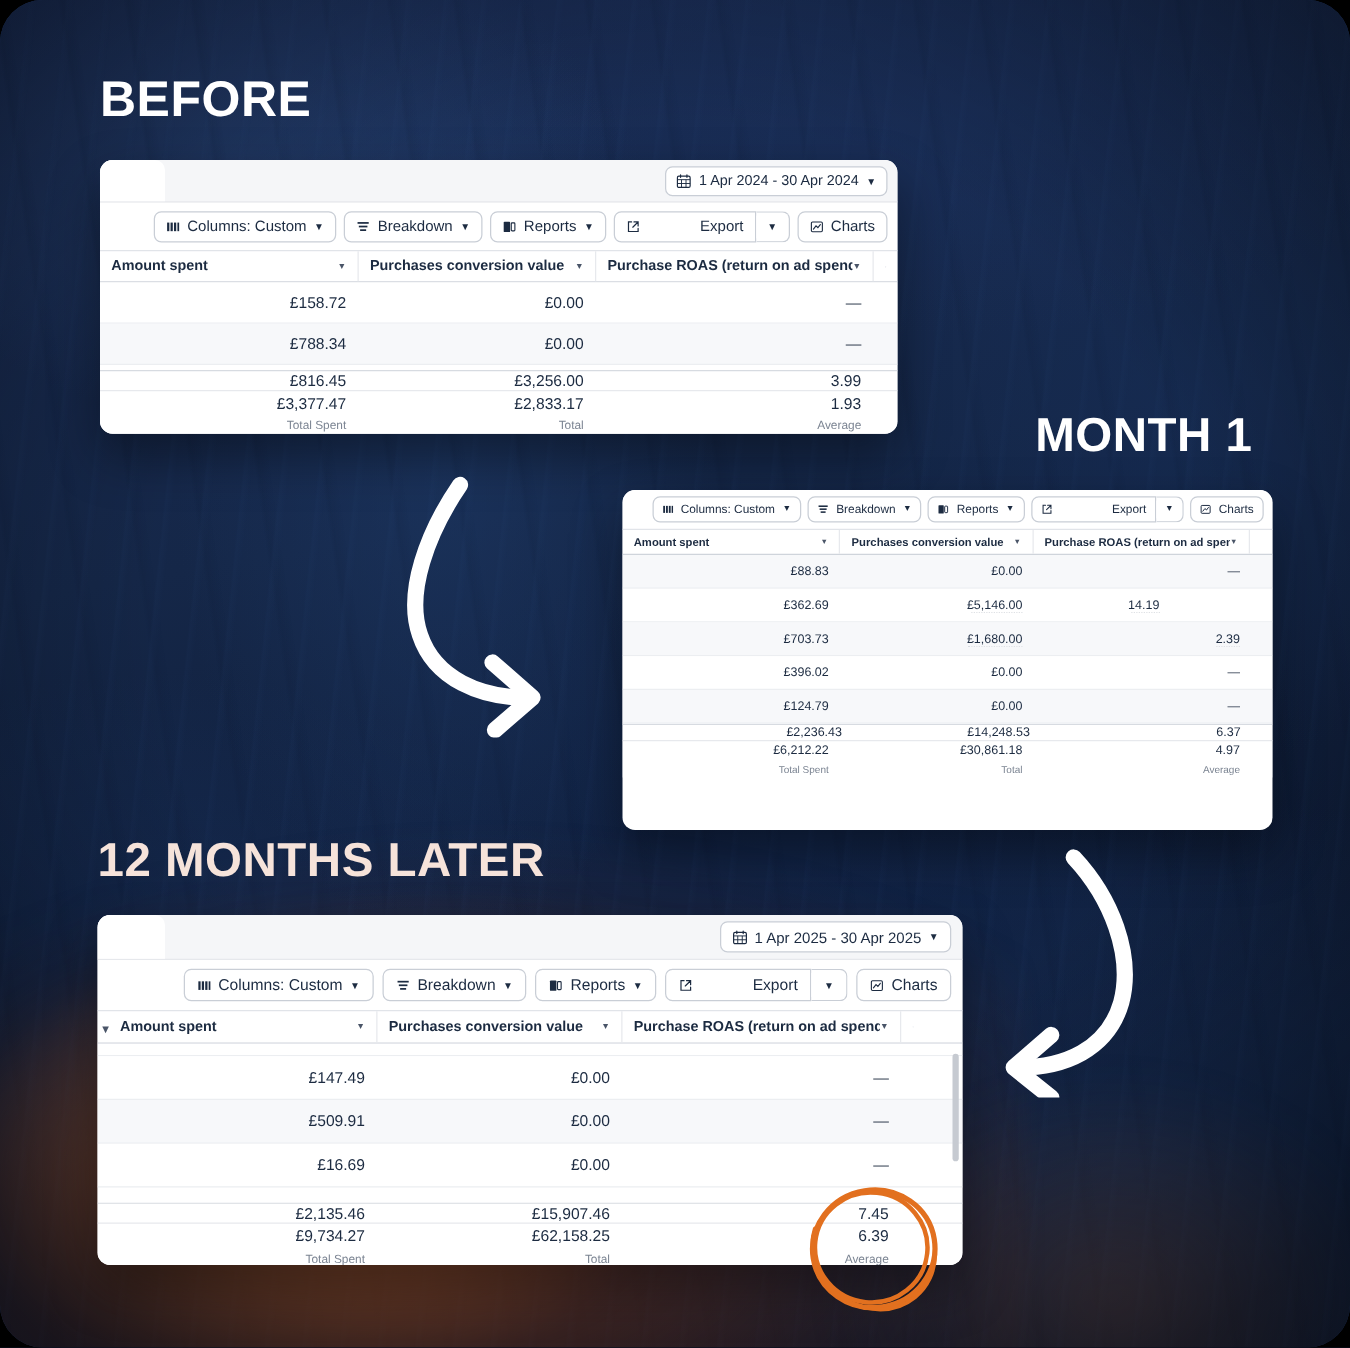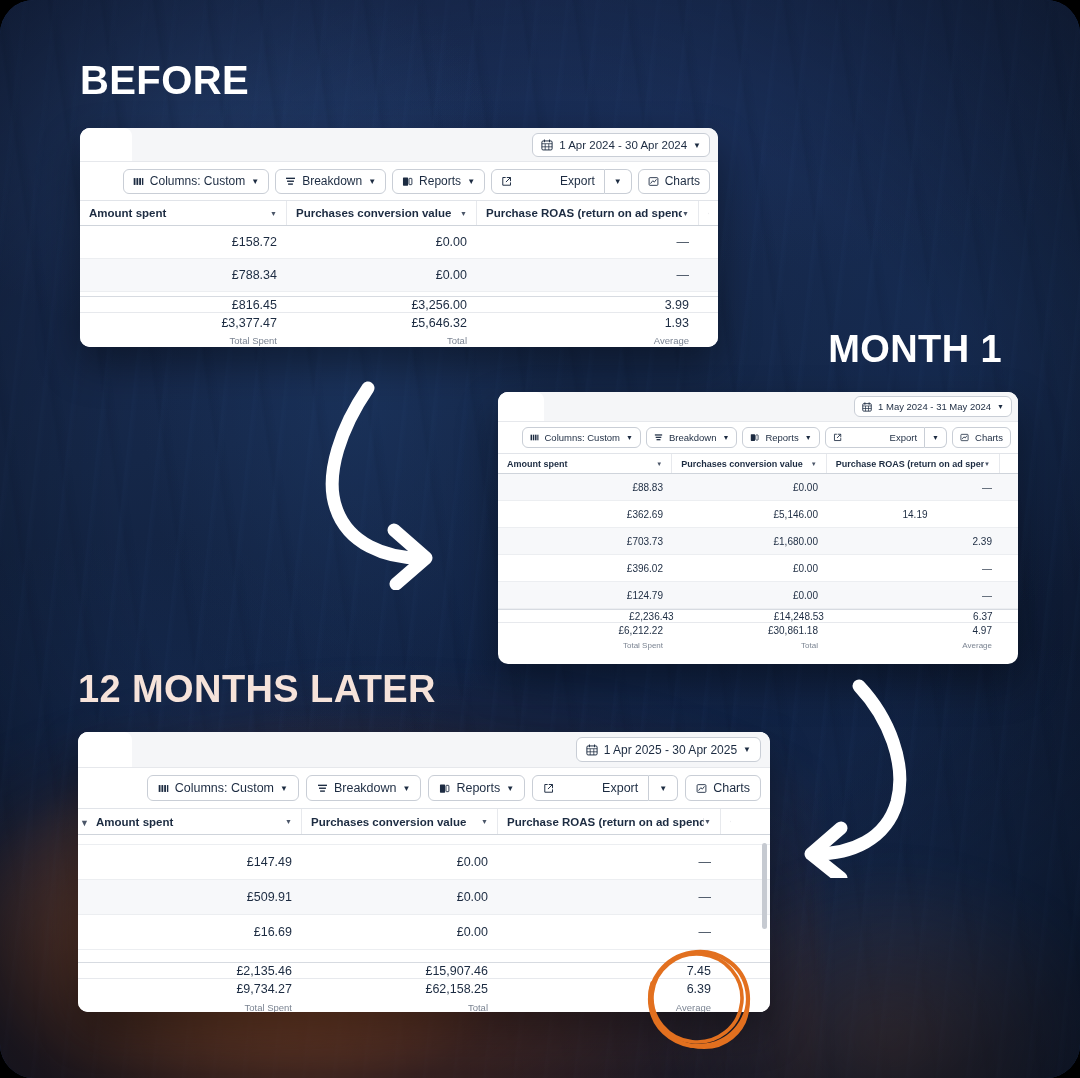--- a/index.html
+++ b/index.html
@@ -331,47 +331,35 @@
 
     <div class="tfoot" style="font-size:12.5px;">
       <div class="subrow" style="height:15px; overflow:hidden; align-items:flex-end;">
         <div class="tcell" style="width:207px;">£816.45</div>
         <div class="tcell" style="width:190px;">£3,256.00</div>
         <div class="tcell" style="width:222px;">3.99</div>
         <div style="width:19px;"></div>
       </div>
       <div class="grand" style="height:20px; align-items:center; border-top:1px solid #e7e9ed;">
         <div class="tcell" style="width:207px;">£3,377.47</div>
-        <div class="tcell" style="width:190px;">£5,646.32</div>
+        <div class="tcell" style="width:190px;">£2,833.17</div>
         <div class="tcell" style="width:222px;">1.93</div>
         <div style="width:19px;"></div>
       </div>
       <div class="lbl" style="height:16px; align-items:center; font-size:9.5px;">
         <div class="tcell small" style="width:207px;">Total Spent</div>
         <div class="tcell small" style="width:190px;">Total</div>
         <div class="tcell small" style="width:222px;">Average</div>
         <div style="width:19px;"></div>
       </div>
     </div>
   </div>
 
   <div class="panel" id="panel-month1" style="left:498px; top:392px; width:520px; height:272px;">
 
-    <div class="panel-top" style="height:30px;">
-      <div class="panel-tab" style="width:46px;"></div>
-      <div class="daterange" style="right:6px; top:4px; height:21px; padding:0 7px; font-size:9.5px;">
-        <svg width="10" height="10" viewBox="0 0 16 16">
-          <rect x="1.2" y="2.6" width="13.6" height="12" rx="1.6" fill="none" stroke="#1c2b41" stroke-width="1.4"></rect>
-          <path d="M1.2 6.3h13.6M5.6 6.3v8.3M10.4 6.3v8.3M1.2 10.4h13.6" stroke="#1c2b41" stroke-width="1.1"></path>
-          <path d="M4.6 1.2v2.6M11.4 1.2v2.6" stroke="#1c2b41" stroke-width="1.4" stroke-linecap="round"></path>
-        </svg>
-        <span>1 May 2024 - 31 May 2024</span>
-        <span class="caret" style="font-size:7px;">▼</span>
-      </div>
-    </div>
 
     <div class="toolbar" style="height:31px; padding:0 7px 0 0; gap:5px; font-size:9.5px;">
       <div class="tbtn" style="height:21px; padding:0 7px;">
         <svg width="9" height="9" viewBox="0 0 16 16">
           <rect x="1" y="3" width="2.6" height="10" fill="#1c2b41"></rect>
             <rect x="5" y="3" width="2.6" height="10" fill="#1c2b41"></rect>
           <rect x="9" y="3" width="2.6" height="10" fill="#1c2b41"></rect>
             <rect x="13" y="3" width="2" height="10" fill="#1c2b41"></rect>
         </svg>
         <span>Columns: Custom</span>

